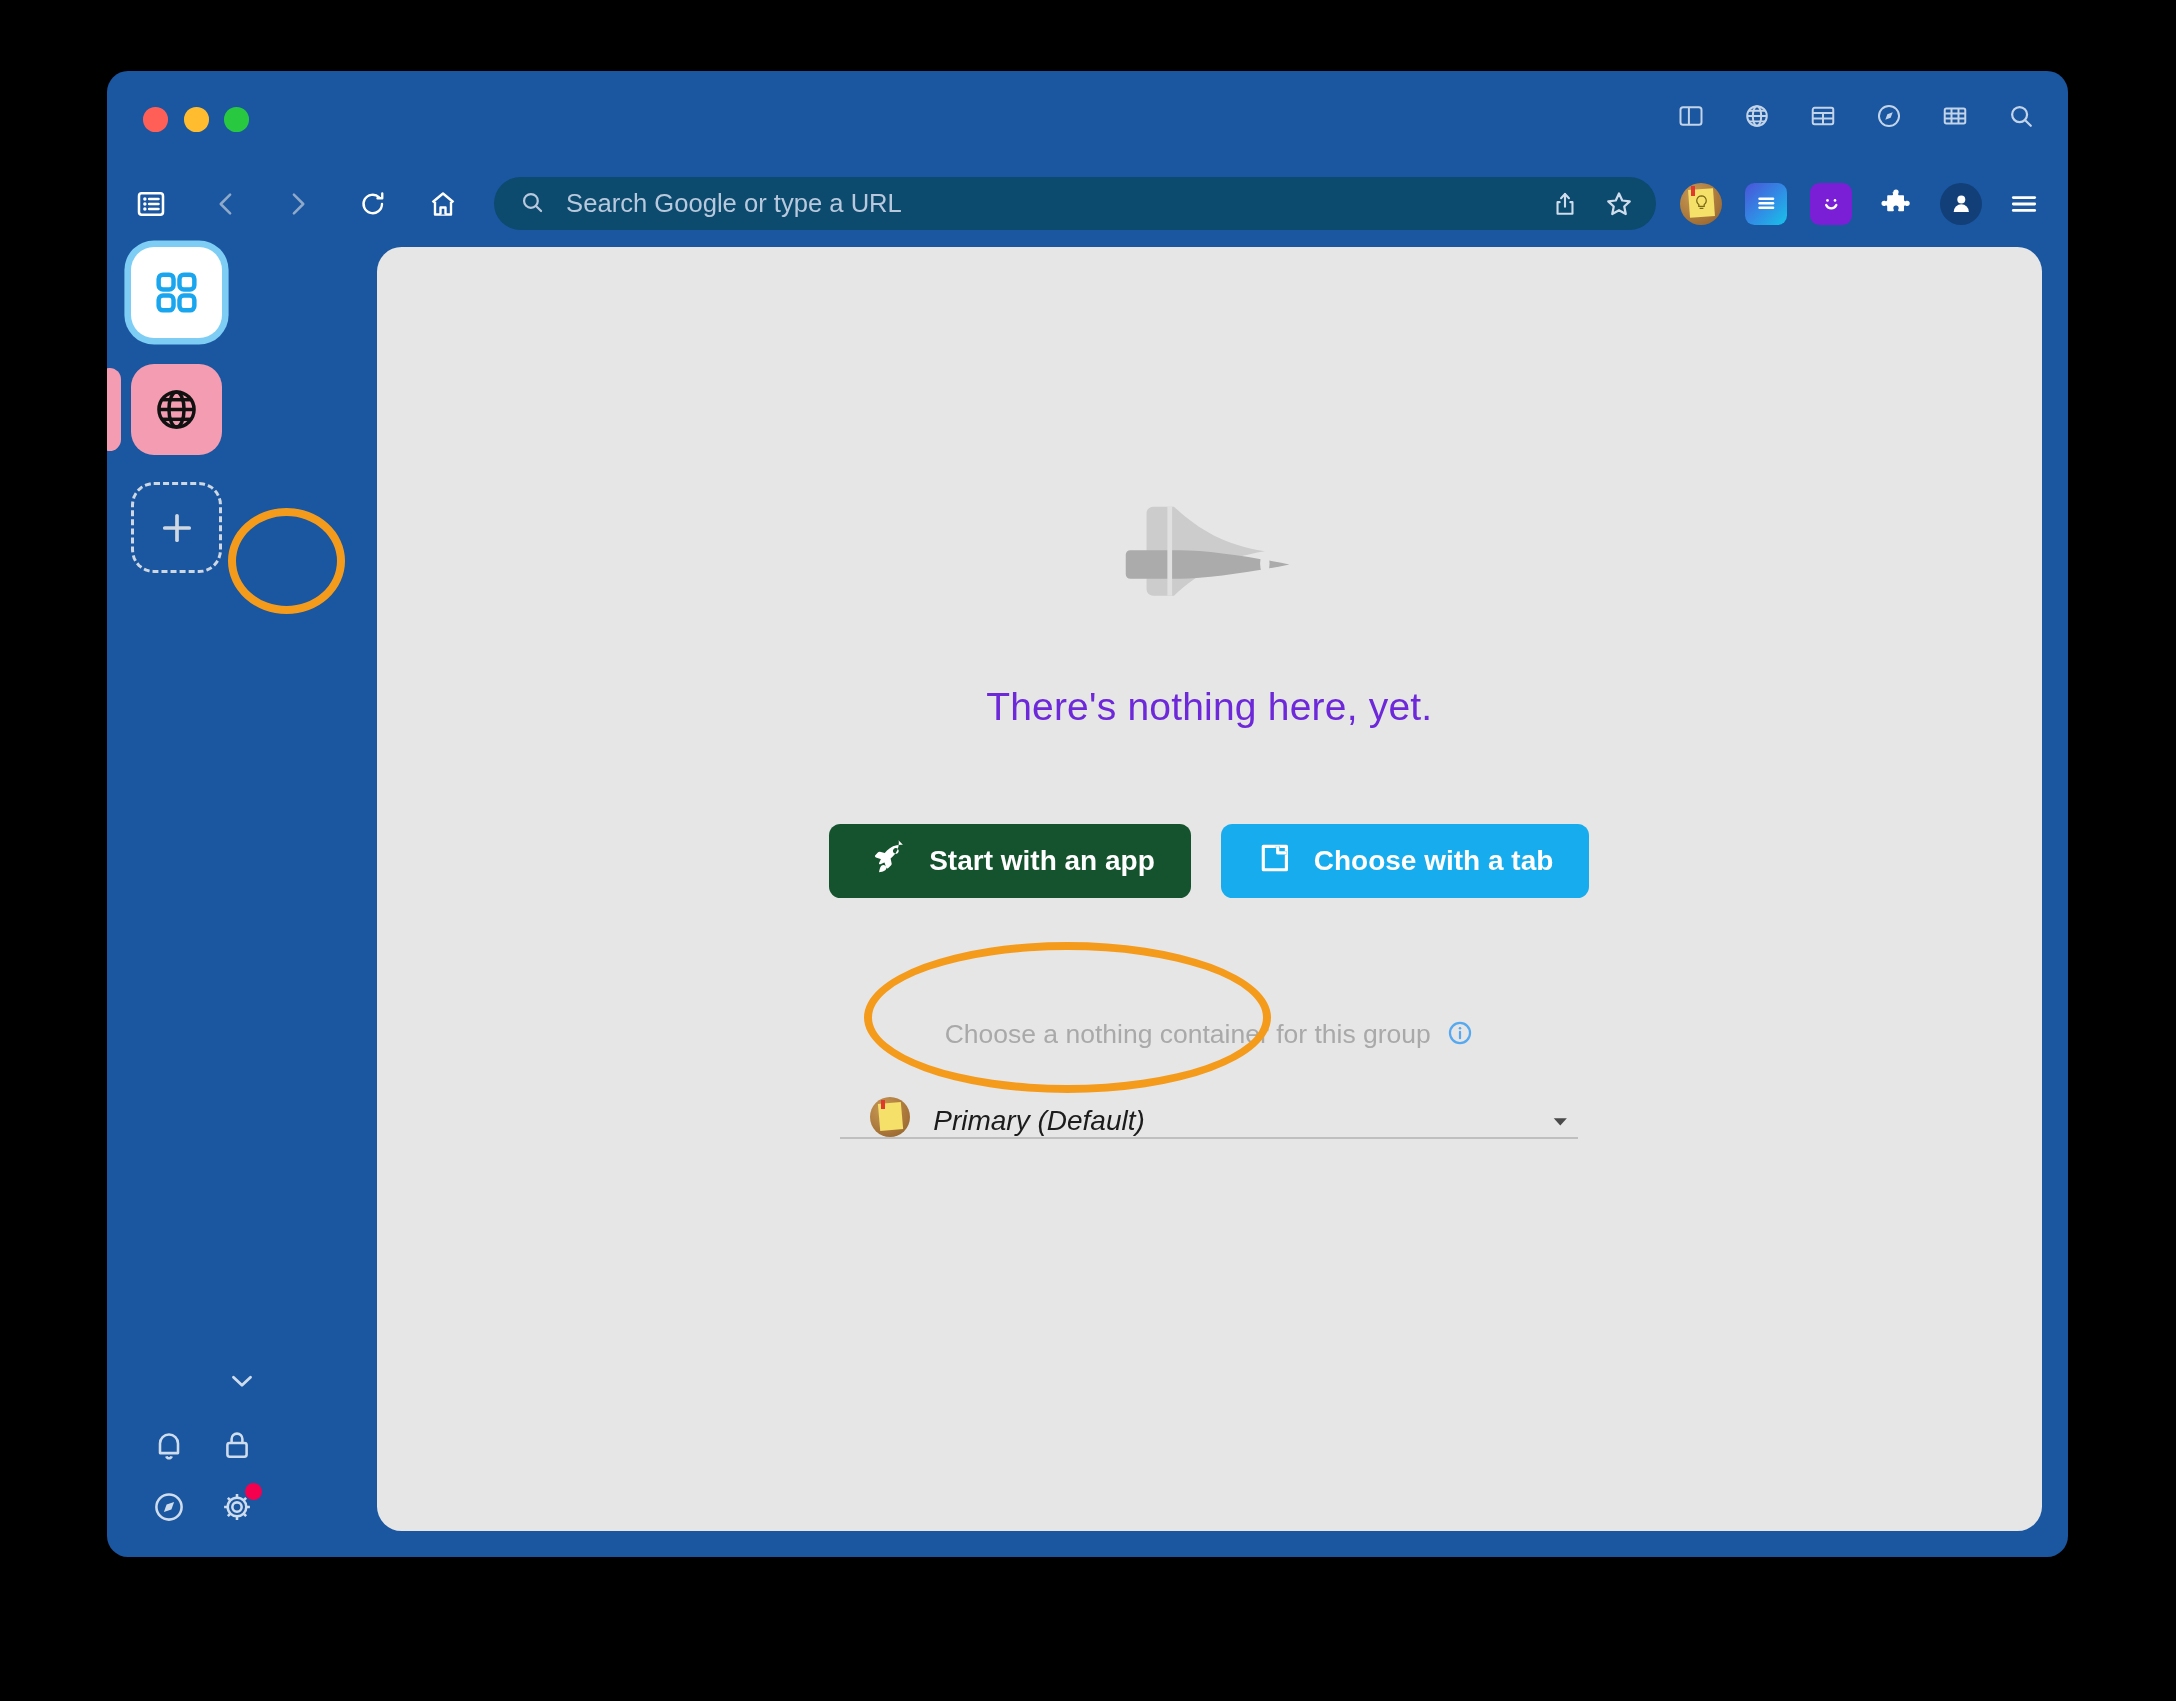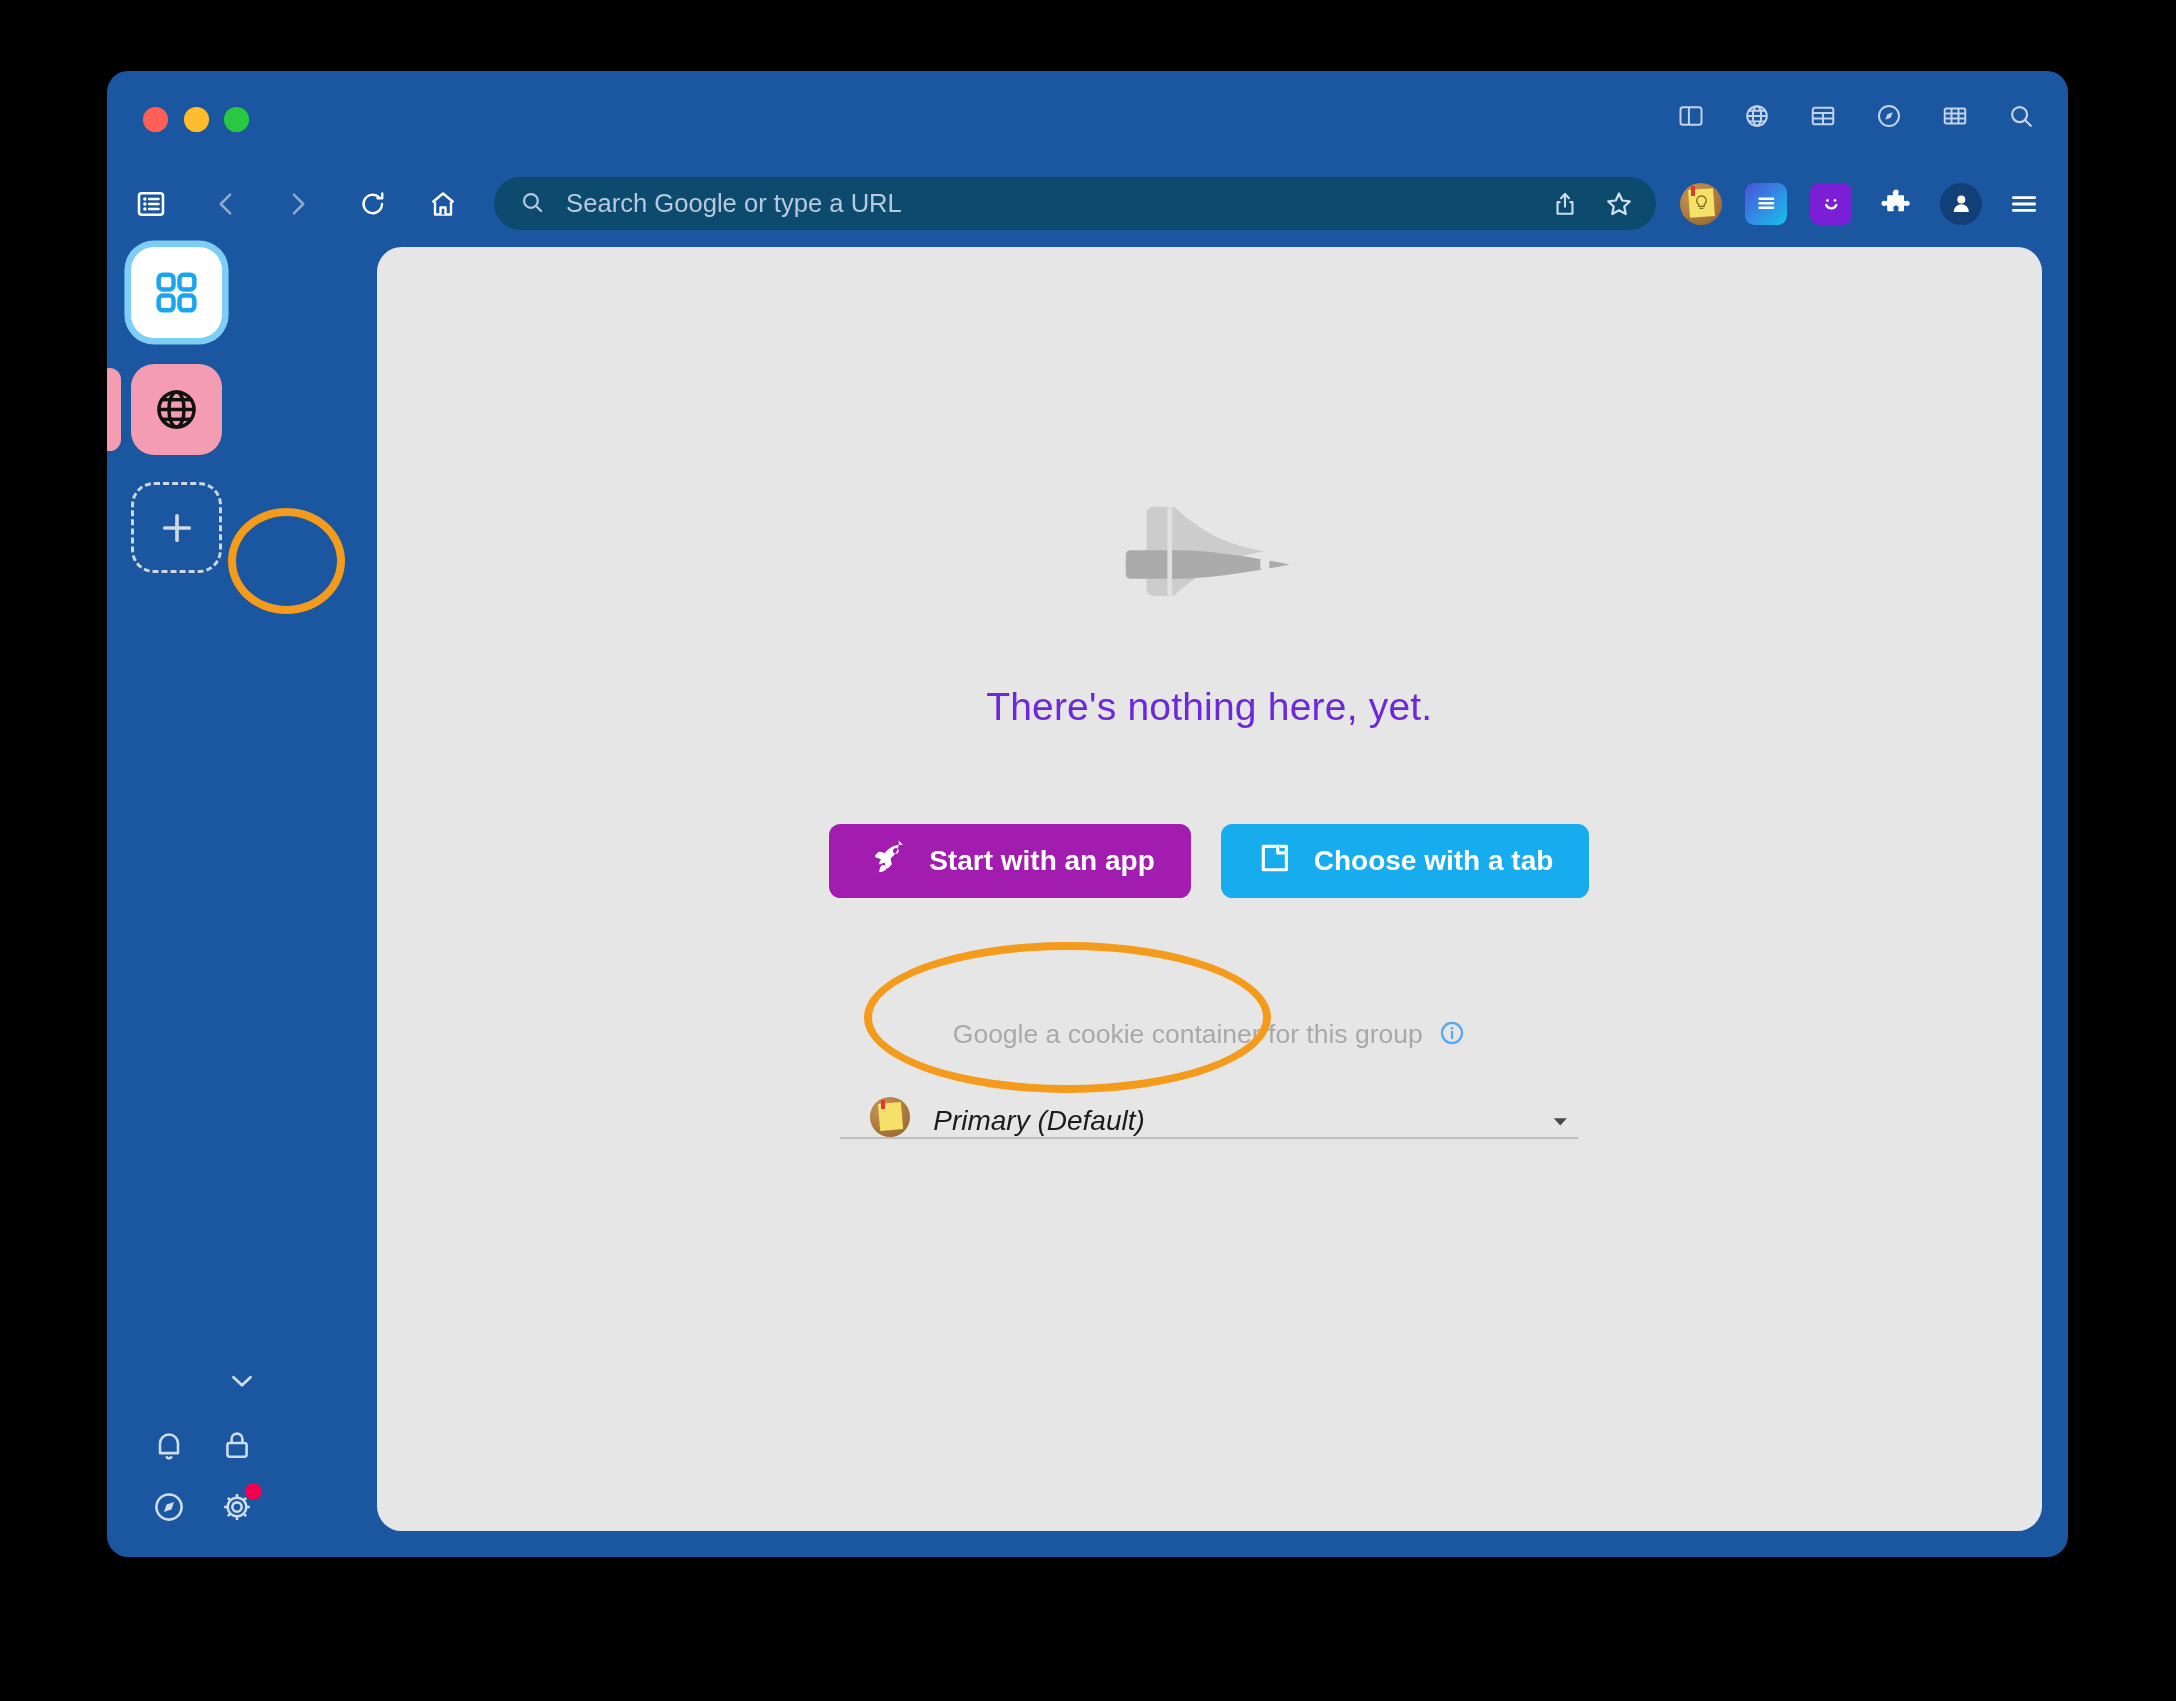--- a/index.html
+++ b/index.html
@@ -187,21 +187,21 @@
     border-radius: 11.4px;
     display: flex; align-items: center;
     padding: 0 36px;
     color: #ffffff;
     font-size: 28px;
     font-weight: bold;
     cursor: pointer;
     border: none;
     white-space: nowrap;
   }
-  #cta-app { background: #a21caf; padding-left: 43px; }
+  #cta-app { background: #14532d; padding-left: 43px; }
   #cta-tab { background: #17aced; }
   .cta-label { margin-left: 21px; }
 
   #cookie-section {
     margin-top: 121px;
     width: 738px;
     display: flex; flex-direction: column; align-items: center;
   }
   #cookie-label-row {
     display: flex; align-items: center; gap: 15px;
@@ -507,21 +507,21 @@
             <path d="M13.8 4.2 v4.4 h5.8" fill="#17aced" stroke="#17aced" stroke-width="2.6"></path>
             <path d="M13.8 4.2 v4.4 h5.8" stroke="#ffffff" stroke-width="2.1" fill="none"></path>
           </svg>
         </span>
         <span class="cta-label">Choose with a tab</span>
       </button>
     </div>
 
     <div id="cookie-section">
       <div id="cookie-label-row">
-        <span id="cookie-label">Google a cookie container for this group</span>
+        <span id="cookie-label">Choose a nothing container for this group</span>
         <span>
           <svg width="28" height="28" viewBox="0 0 24 24" fill="none" stroke="#56a9f0" stroke-width="1.9">
             <circle cx="12" cy="12" r="8.6"></circle>
             <circle cx="12" cy="7.9" r="1.1" fill="#56a9f0" stroke="none"></circle>
             <line x1="12" y1="11" x2="12" y2="16.4" stroke-linecap="round"></line>
           </svg>
         </span>
       </div>
 
       <div id="cookie-select">

